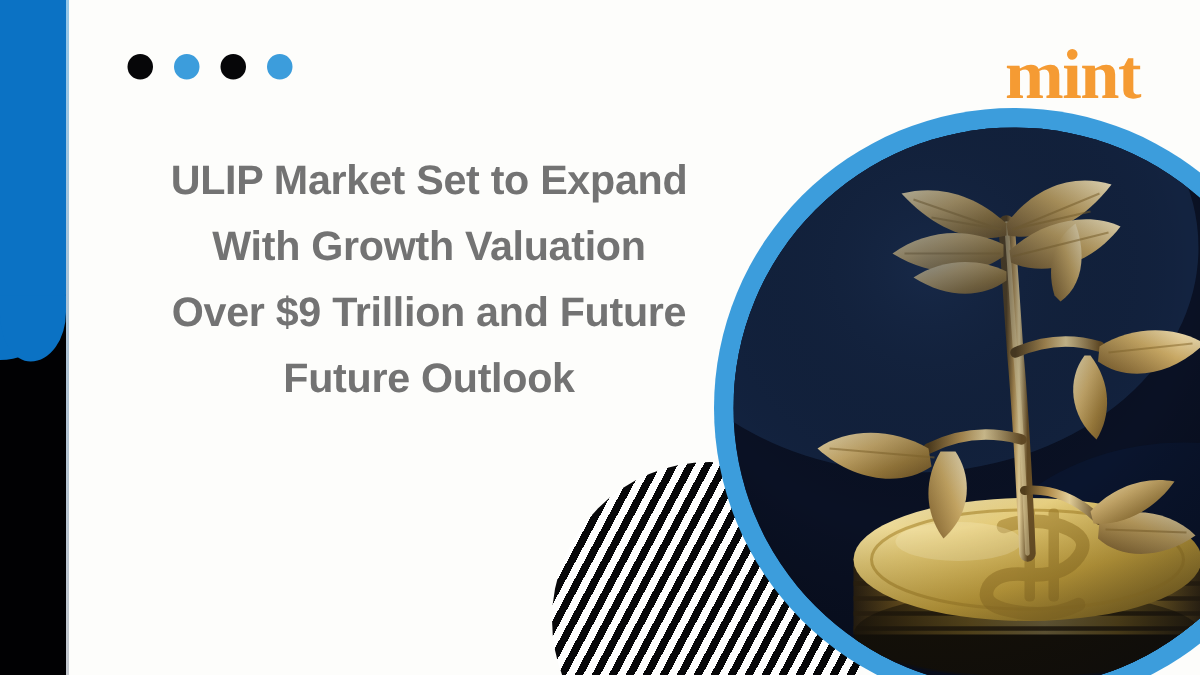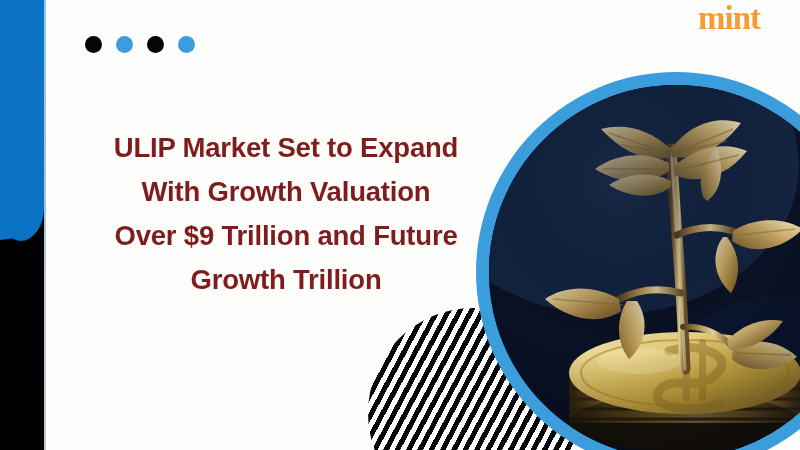--- a/index.html
+++ b/index.html
@@ -88,40 +88,39 @@
   .dot.blue  { background: #3C9DDC; }
 
   
   .headline {
     position: absolute;
     left: 10px;
     top: 98px;
     width: 460px;
     text-align: center;
     z-index: 6;
-    color: #7f1d1d;
+    color: #737373;
     font-family: "Liberation Sans", sans-serif;
     font-weight: bold;
     font-size: 27.5px;
     line-height: 44px;
     letter-spacing: -0.2px;
-    margin-top: 28px;
   }
   .headline .ln { display: block; white-space: nowrap; }
 
   
   .logo {
     position: absolute;
     right: 40px;
-    top: 2px;
+    top: 27px;
     z-index: 9;
     color: #F59B33;
     font-family: "Liberation Serif", serif;
     font-weight: bold;
-    font-size: 33px;
+    font-size: 47px;
     line-height: 1;
     letter-spacing: -1px;
   }
 
   
   .stripe-circle {
     position: absolute;
     left: 322px;   
     top: 308px;
     width: 210px;
@@ -301,19 +300,19 @@
       <span class="dot black"></span>
       <span class="dot blue"></span>
       <span class="dot black"></span>
       <span class="dot blue"></span>
     </div>
 
     <div class="headline">
       <span class="ln">ULIP Market Set to Expand</span>
       <span class="ln">With Growth Valuation</span>
       <span class="ln">Over $9 Trillion and Future</span>
-      <span class="ln">Growth Trillion</span>
+      <span class="ln">Future Outlook</span>
     </div>
 
     <div class="logo">mint</div>
 
   </div>
 </div>
 
 </body></html>

